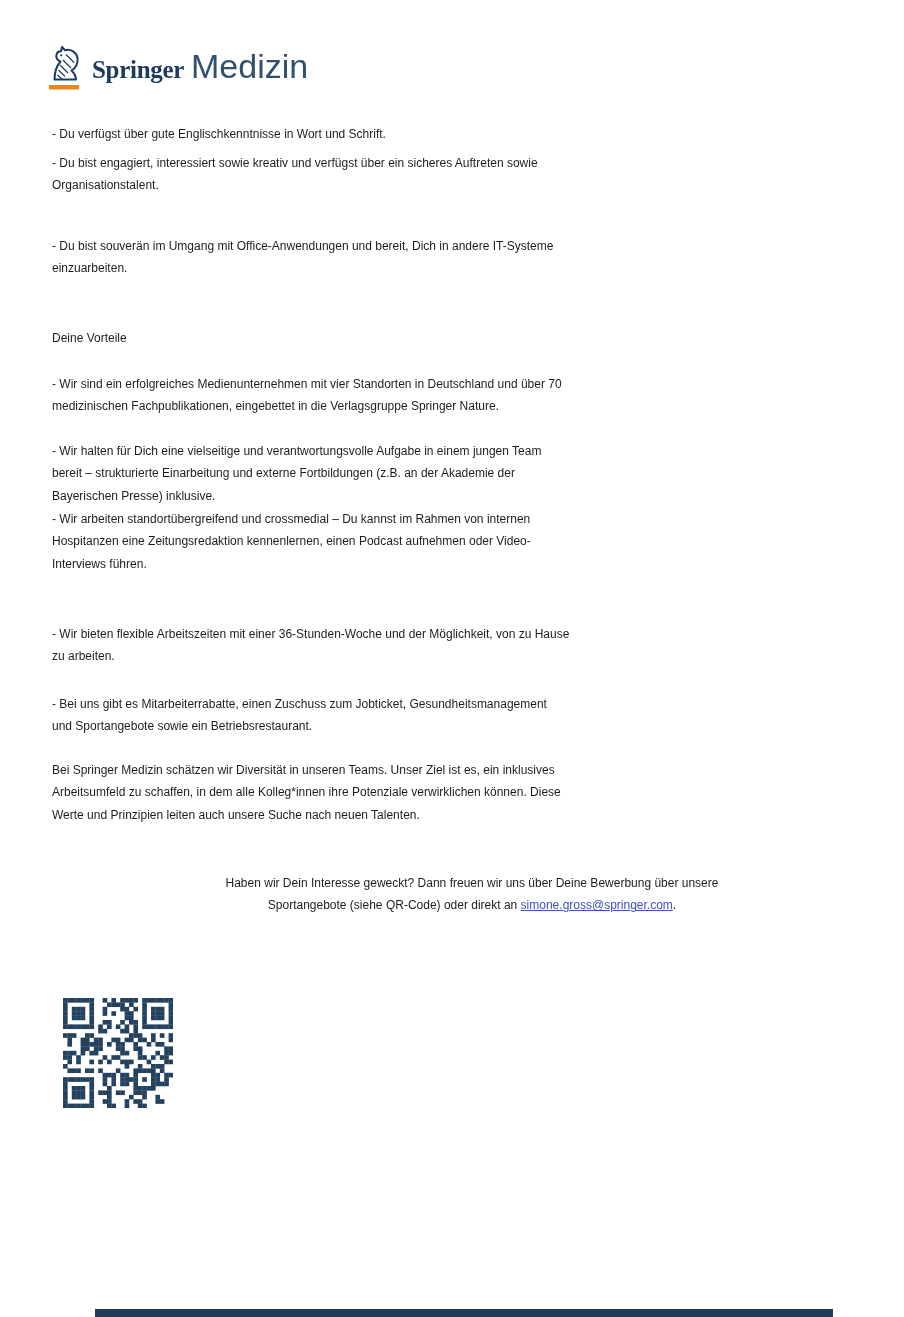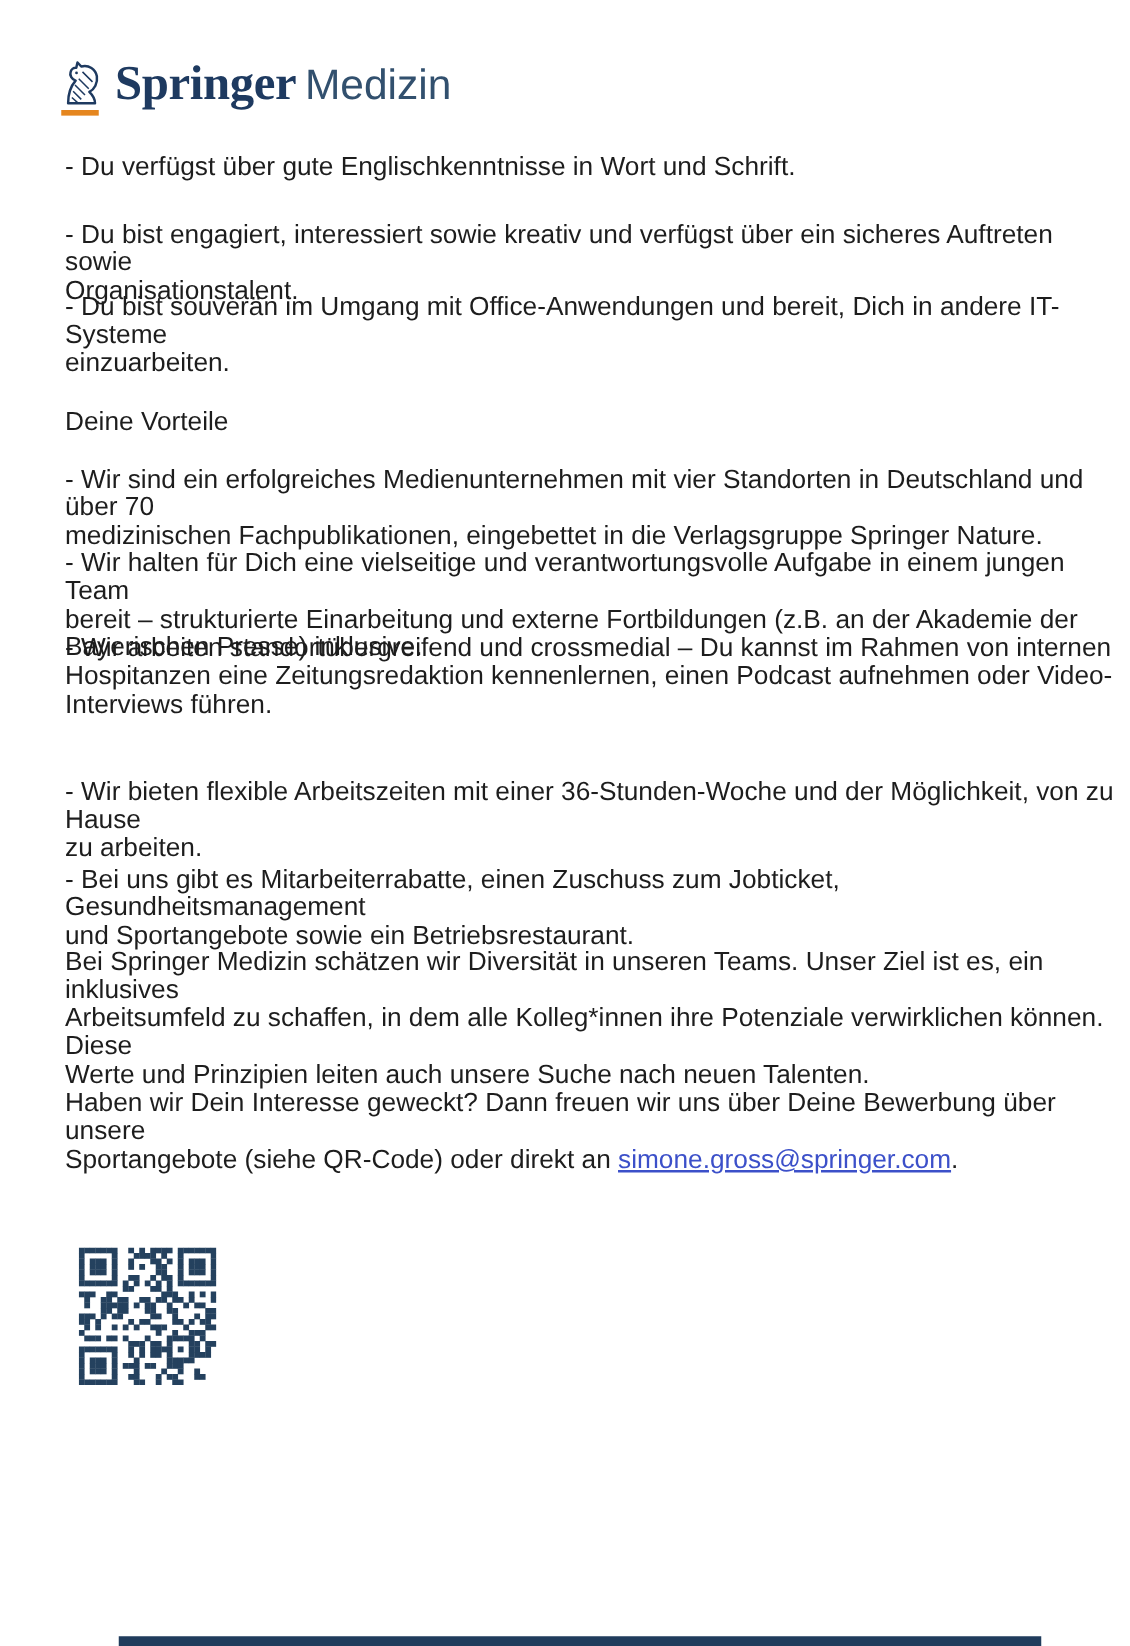--- a/index.html
+++ b/index.html
@@ -5,34 +5,34 @@
   html,body{margin:0;padding:0;background:#fff;}
   .page{
     position:relative;width:904px;height:1317px;background:#fff;overflow:hidden;
     font-family:"Liberation Sans",sans-serif;color:var(--text,#1d1d1d);
   }
   
   .logo{position:absolute;left:48px;top:44px;display:flex;align-items:flex-end;gap:10px;}
   .horse{display:block;width:34px;height:46px;}
   .wordmark{margin-bottom:4px;white-space:nowrap;}
   .brand{
-    font-family:"Liberation Serif",serif;font-weight:700;font-size:39px;
+    font-family:"Liberation Serif",serif;font-weight:700;font-size:25px;
     letter-spacing:-0.3px;color:var(--navy,#1e3a60);
   }
   .product{
     font-family:"Liberation Sans",sans-serif;font-weight:400;font-size:34px;
     margin-left:7px;color:var(--navy2,#32506e);
   }
   
   .para{
     position:absolute;left:52px;width:840px;margin:0;
-    font-size:21px;line-height:22.4px;white-space:pre-line;
+    font-size:12px;line-height:22.4px;white-space:pre-line;
   }
   .heading{font-weight:400;}
-  .closing{white-space:normal;}
+  .closing{white-space:normal;text-align:center;}
   .email-link{color:var(--link,#3c50c9);text-decoration:underline;}
   
   .qr{position:absolute;left:63px;top:998px;width:110px;height:110px;}
   .footer-bar{position:absolute;left:95px;top:1309px;width:738px;height:8px;background:var(--navy,#203c5c);}
 </style>
 </head>
 <body>
 
 <div class="page">
 
@@ -40,21 +40,21 @@
     <svg class="horse" viewBox="0 0 34 46" xmlns="http://www.w3.org/2000/svg">
       <path d="M6.5 35.5 C6.5 27 9 21.5 12.5 17.5 C9.5 16.5 7.5 13.5 8.5 10.5 C9 8.5 11 7 13 7.2 L14 3 L17 6.2 C23 4.5 28.5 8.5 29.5 14 C30.3 19.5 27.5 24.5 23.5 26.5 C26.5 29.5 28 32 28 35.5 Z" fill="none" stroke="var(--navy,#1e3a60)" stroke-width="2" stroke-linejoin="round"></path>
       <path d="M12 21 L20 29 M10.5 26 L17 32.5 M9.5 31 L14.5 35.5 M15 16 L23 24 M18 10.5 L26 18.5" stroke="var(--navy,#1e3a60)" stroke-width="1.2" fill="none"></path>
       <circle cx="13.2" cy="11.3" r="1.1" fill="var(--navy,#1e3a60)"></circle>
       <rect x="1" y="41" width="30" height="4.5" fill="var(--orange,#e5861f)"></rect>
     </svg>
     <div class="wordmark"><span class="brand">Springer</span><span class="product">Medizin</span></div>
   </header>
 
   <p class="para" style="top:123px">- Du verfügst über gute Englischkenntnisse in Wort und Schrift.</p>
-  <p class="para" style="top:177px">- Du bist engagiert, interessiert sowie kreativ und verfügst über ein sicheres Auftreten sowie
+  <p class="para" style="top:152px">- Du bist engagiert, interessiert sowie kreativ und verfügst über ein sicheres Auftreten sowie
 Organisationstalent.</p>
   <p class="para" style="top:235px">- Du bist souverän im Umgang mit Office-Anwendungen und bereit, Dich in andere IT-Systeme
 einzuarbeiten.</p>
 
   <h2 class="para heading" style="top:327px">Deine Vorteile</h2>
 
   <p class="para" style="top:373px">- Wir sind ein erfolgreiches Medienunternehmen mit vier Standorten in Deutschland und über 70
 medizinischen Fachpublikationen, eingebettet in die Verlagsgruppe Springer Nature.</p>
   <p class="para" style="top:440px">- Wir halten für Dich eine vielseitige und verantwortungsvolle Aufgabe in einem jungen Team
 bereit – strukturierte Einarbeitung und externe Fortbildungen (z.B. an der Akademie der

